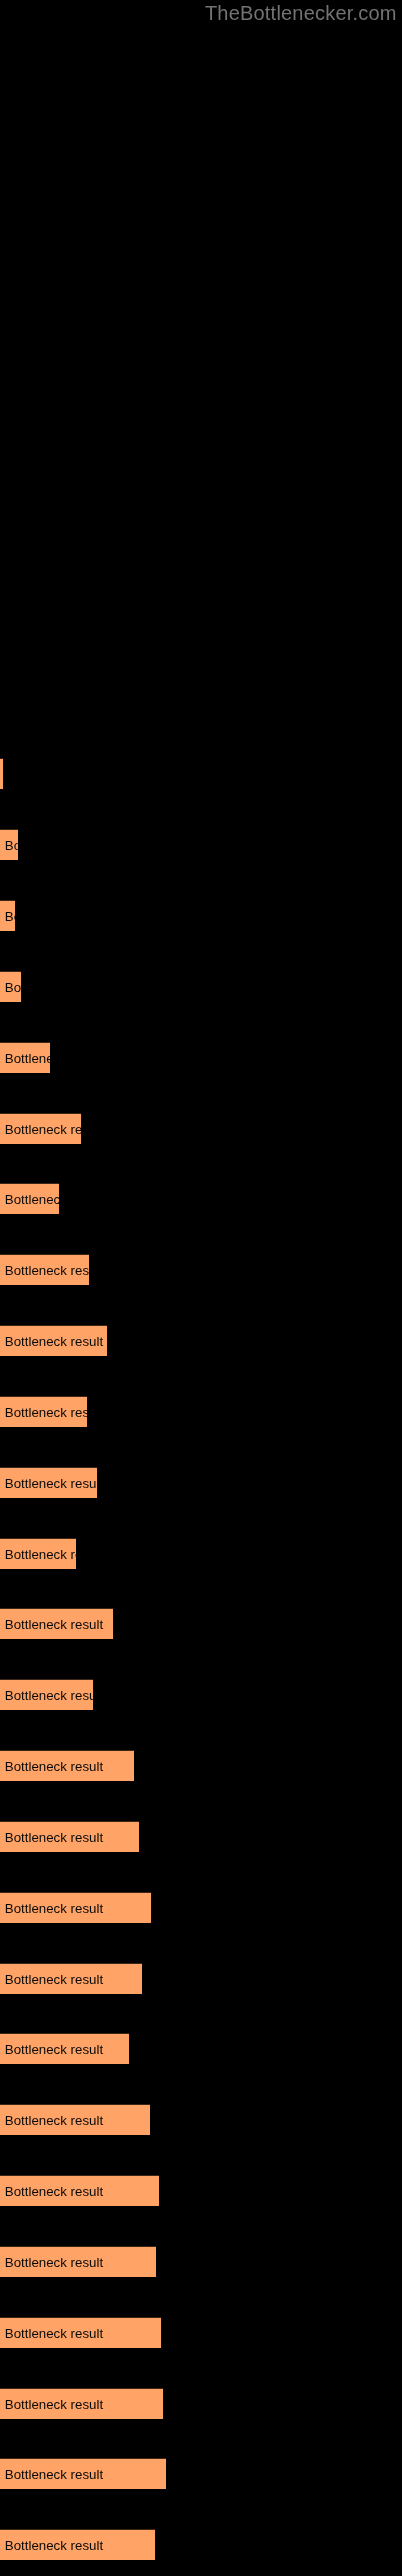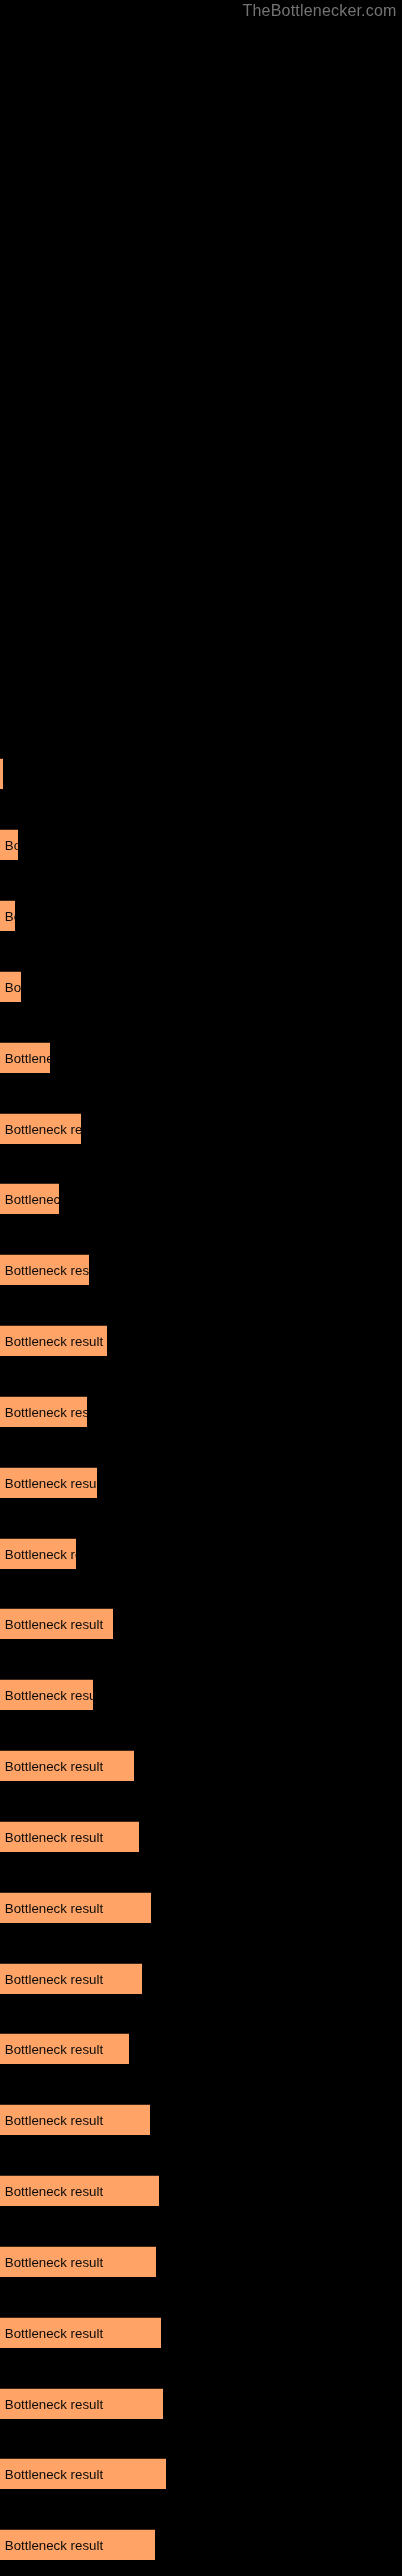--- a/index.html
+++ b/index.html
@@ -11,21 +11,21 @@
   }
   #page{
     position:relative;
     width:403px; height:2576px;
     background:#000;
   }
   
   #watermark{
     position:absolute;
     top:1.6px; right:6.4px;
-    font-size:16px;
+    font-size:20px;
     letter-spacing:0.2px;
     color:#737373;
     white-space:nowrap;
     font-family:"Liberation Sans", sans-serif;
   }
   
   #plot{
     position:absolute;
     left:0; top:0;
     width:403px; height:2576px;

